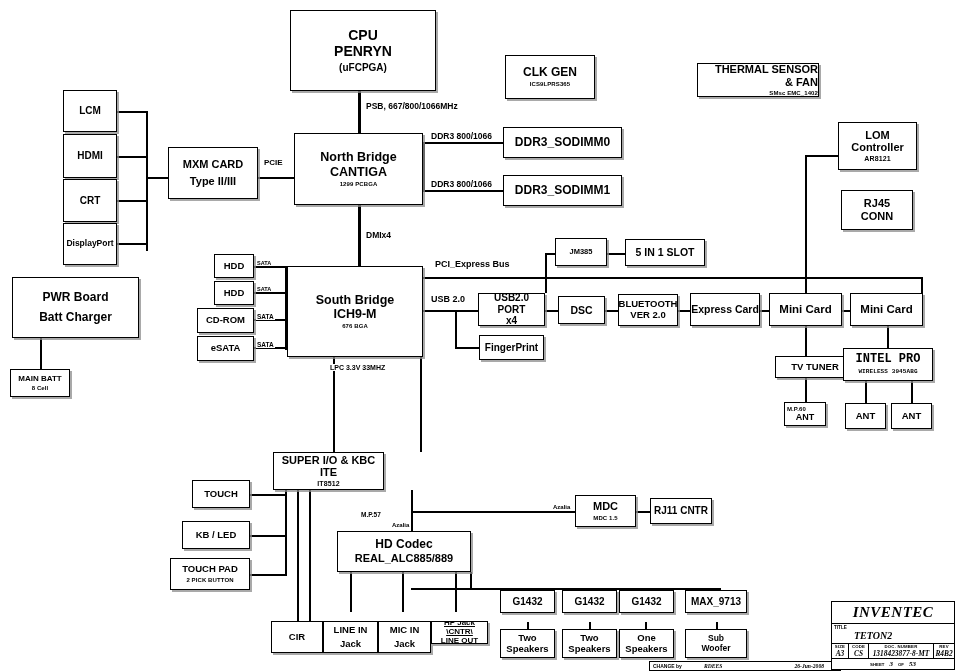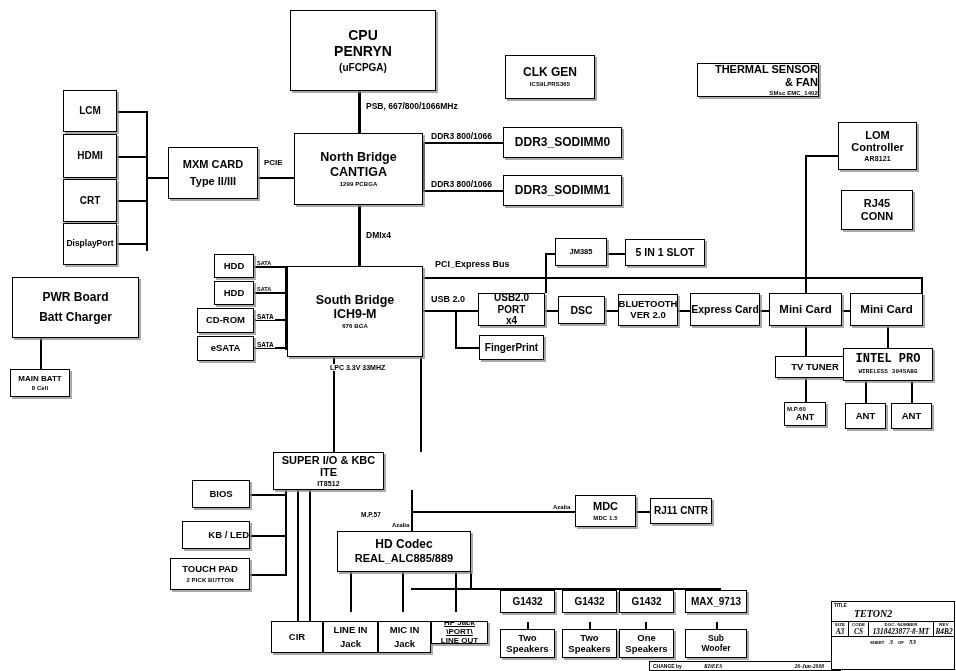--- a/index.html
+++ b/index.html
@@ -304,23 +304,23 @@
     <div class="t1">ANT</div>
   </div>
 
   <div class="blk sh" style="left:273px;top:452px;width:111px;height:38px;font-size:11px;">
     <div class="t1">SUPER I/O &amp; KBC</div>
     <div class="t2">ITE</div>
     <div class="sub2">IT8512</div>
   </div>
 
   <div class="blk sh" style="left:192px;top:480px;width:58px;height:28px;font-size:9.5px;">
-    <div class="t1">BIOS</div>
-  </div>
-  <div class="blk sh" style="left:182px;top:521px;width:68px;height:28px;font-size:9.5px;align-items:flex-end;">
+    <div class="t1">TOUCH</div>
+  </div>
+  <div class="blk sh" style="left:182px;top:521px;width:68px;height:28px;font-size:9.5px;">
     <div class="t1">KB / LED</div>
   </div>
   <div class="blk sh" style="left:170px;top:558px;width:80px;height:32px;font-size:9.5px;">
     <div class="t1">TOUCH PAD</div>
     <div class="sub">2 PICK BUTTON</div>
   </div>
 
   <div class="blk sh" style="left:337px;top:531px;width:134px;height:41px;font-size:12px;">
     <div class="t1">HD Codec</div>
     <div class="t2" style="font-size:11px;">REAL_ALC885/889</div>
@@ -340,21 +340,21 @@
   <div class="blk sh" style="left:323px;top:621px;width:55px;height:32px;font-size:9.5px;">
     <div class="t1">LINE IN</div>
     <div class="t2" style="margin-top:3px;">Jack</div>
   </div>
   <div class="blk sh" style="left:378px;top:621px;width:53px;height:32px;font-size:9.5px;">
     <div class="t1">MIC IN</div>
     <div class="t2" style="margin-top:3px;">Jack</div>
   </div>
   <div class="blk sh" style="left:431px;top:621px;width:57px;height:23px;font-size:8px;line-height:1.1;text-decoration:underline;">
     <div class="t1">HP Jack</div>
-    <div class="t2">\PORT\</div>
+    <div class="t2">\CNTR\</div>
     <div class="t3">LINE OUT</div>
   </div>
 
   <div class="blk sh" style="left:500px;top:590px;width:55px;height:23px;font-size:10px;">
     <div class="t1">G1432</div>
   </div>
   <div class="blk sh" style="left:562px;top:590px;width:55px;height:23px;font-size:10px;">
     <div class="t1">G1432</div>
   </div>
   <div class="blk sh" style="left:619px;top:590px;width:55px;height:23px;font-size:10px;">
@@ -398,20 +398,23 @@
   <div class="lb" style="left:552px;top:504px;font-size:6px;">Azalia</div>
 
   <div id="changebar">
     <span class="cap">CHANGE by</span>
     <span class="who">RDEES</span>
     <span class="sep"></span>
     <span class="dt">26-Jun-2008</span>
   </div>
 
   <div id="titleblock">
+    <div class="tbrow" id="tb-logo">
+      <span>INVENTEC</span>
+    </div>
     <div class="tbrow" id="tb-title">
       <span class="cap">TITLE</span>
       <span class="val">TETON2</span>
     </div>
     <div class="tbrow" id="tb-meta">
       <div class="cell" style="width:17px;">
         <span class="cap">SIZE</span>
         <span class="val">A3</span>
       </div>
       <div class="cell" style="width:20px;">

